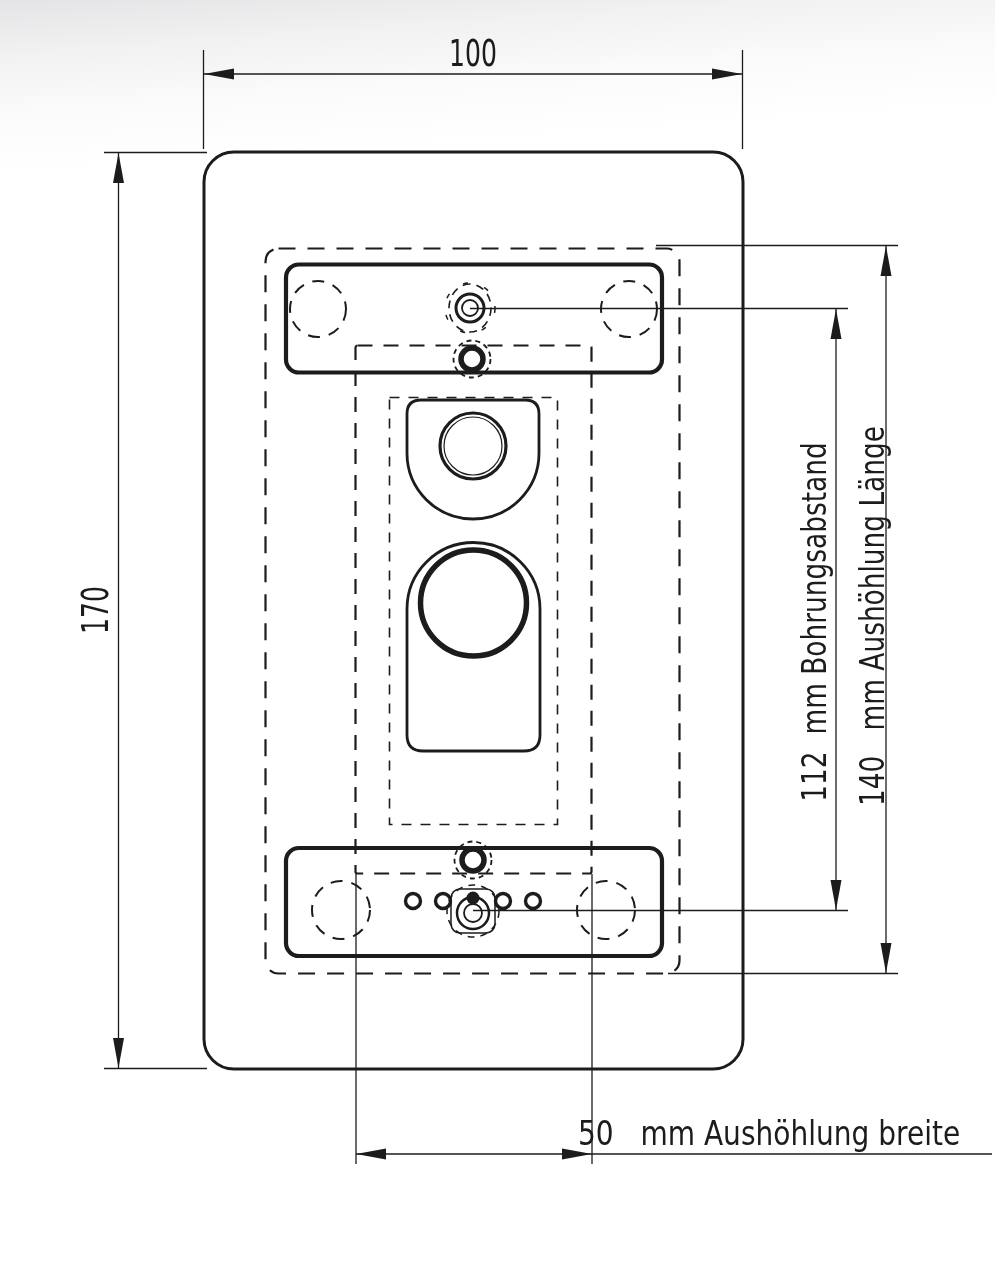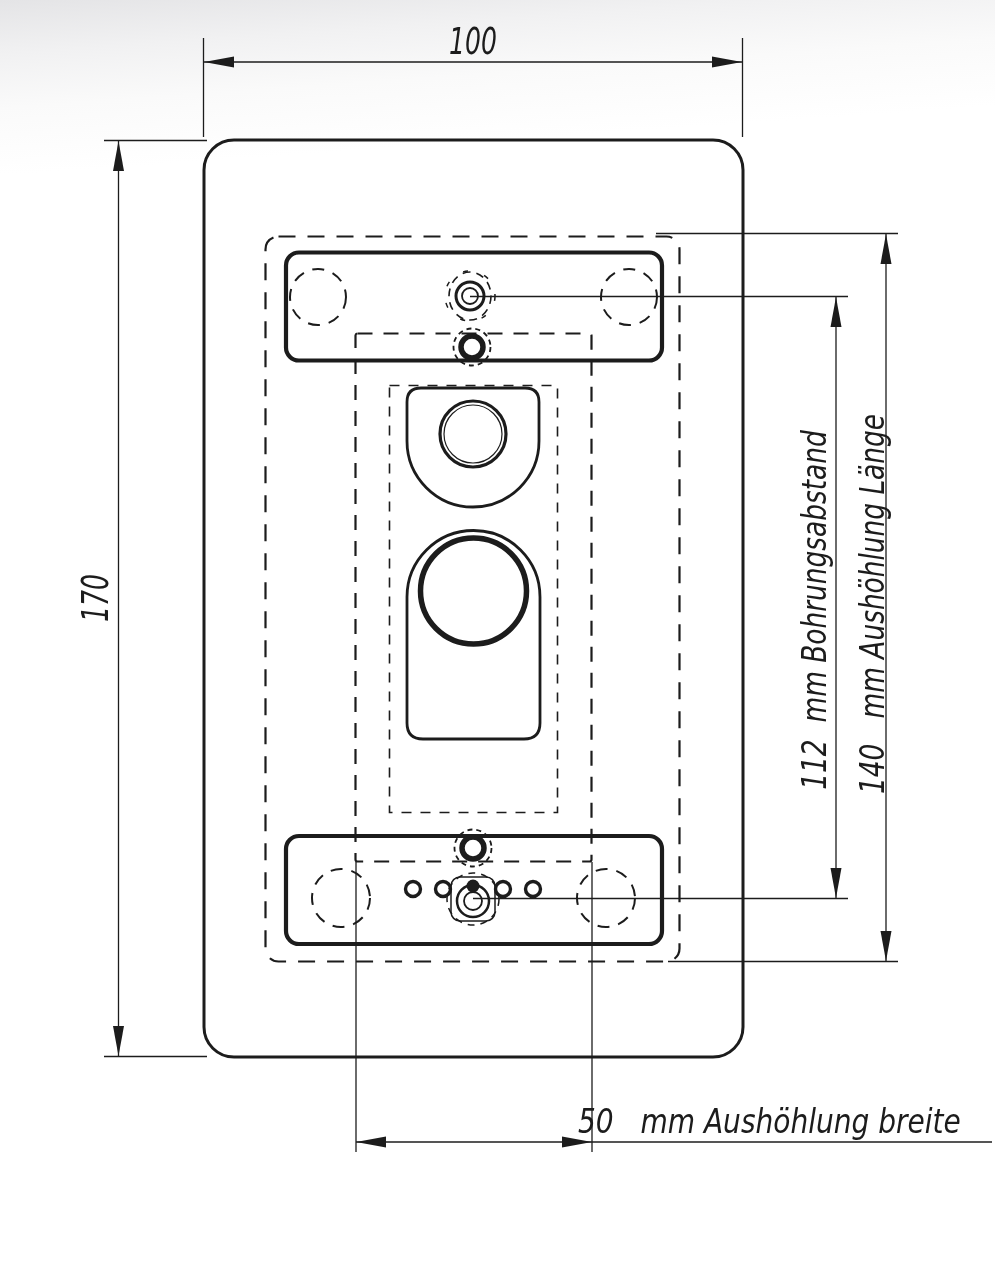--- a/index.html
+++ b/index.html
@@ -1,21 +1,21 @@
 <!DOCTYPE html>
 <html><head>
 <meta charset="utf-8">
 <style>
   html,body{margin:0;padding:0;}
   body{
     width:995px;height:1282px;position:relative;overflow:hidden;
     background:linear-gradient(176deg,#e4e4e6 0%,#f1f1f2 4%,#fafafa 8%,#ffffff 13%);
     font-family:"DejaVu Sans",sans-serif;
   }
-  .canvas{position:absolute;left:0;top:0;width:995px;height:1201px;font-style:italic;}
+  .canvas{position:absolute;left:0;top:12px;width:995px;height:1201px;}
   svg{display:block;}
   svg text{
     fill:#1c1c1c;
     font-family:"DejaVu Sans","Liberation Sans",sans-serif;
     white-space:pre;
   }
   .ln{stroke:#1c1c1c;fill:none;}
   .arrow{fill:#1c1c1c;stroke:none;}
 </style>
 </head>

